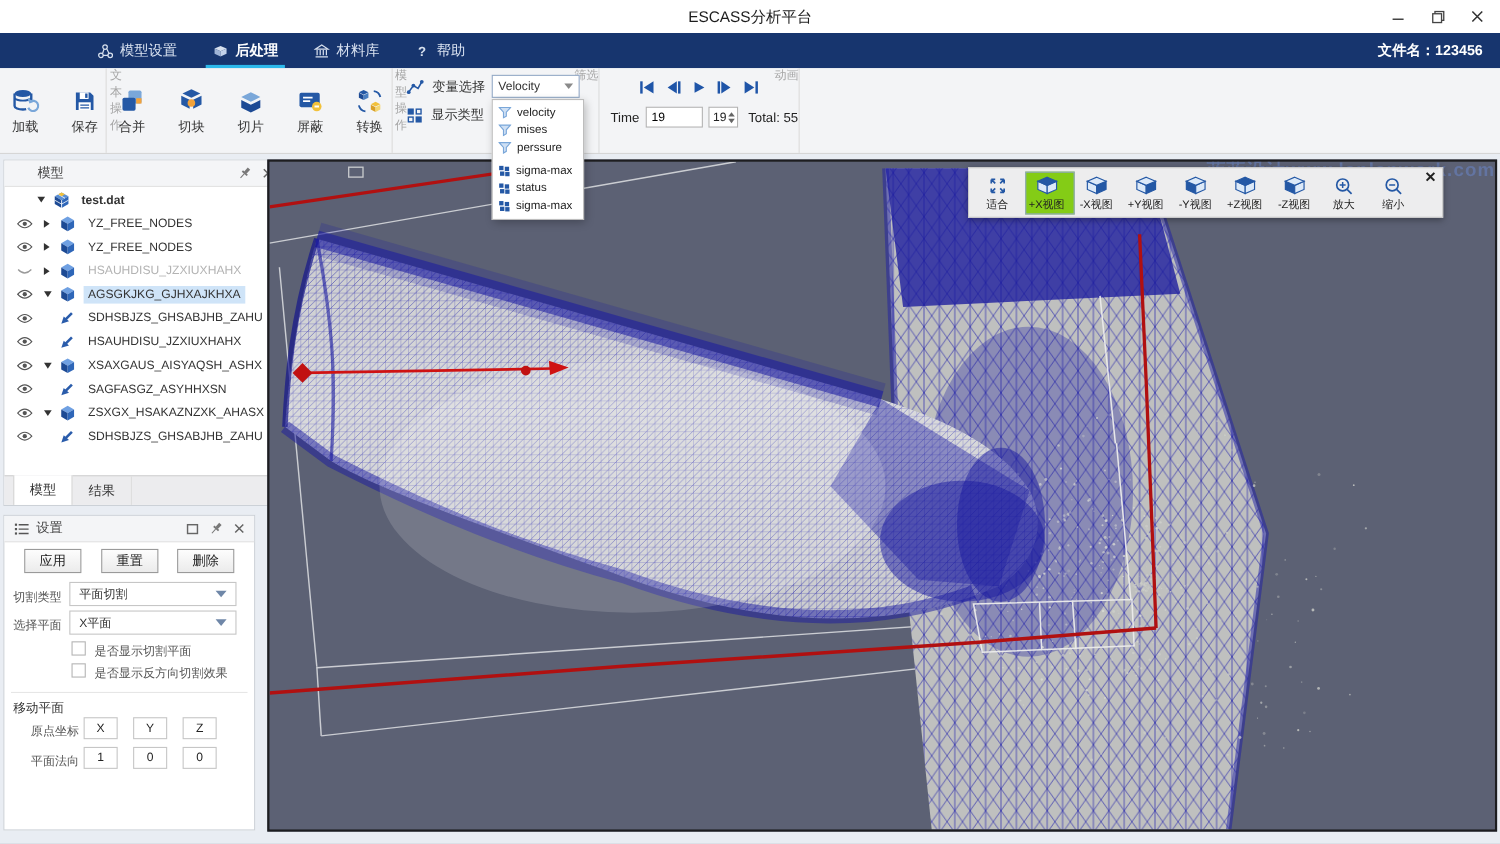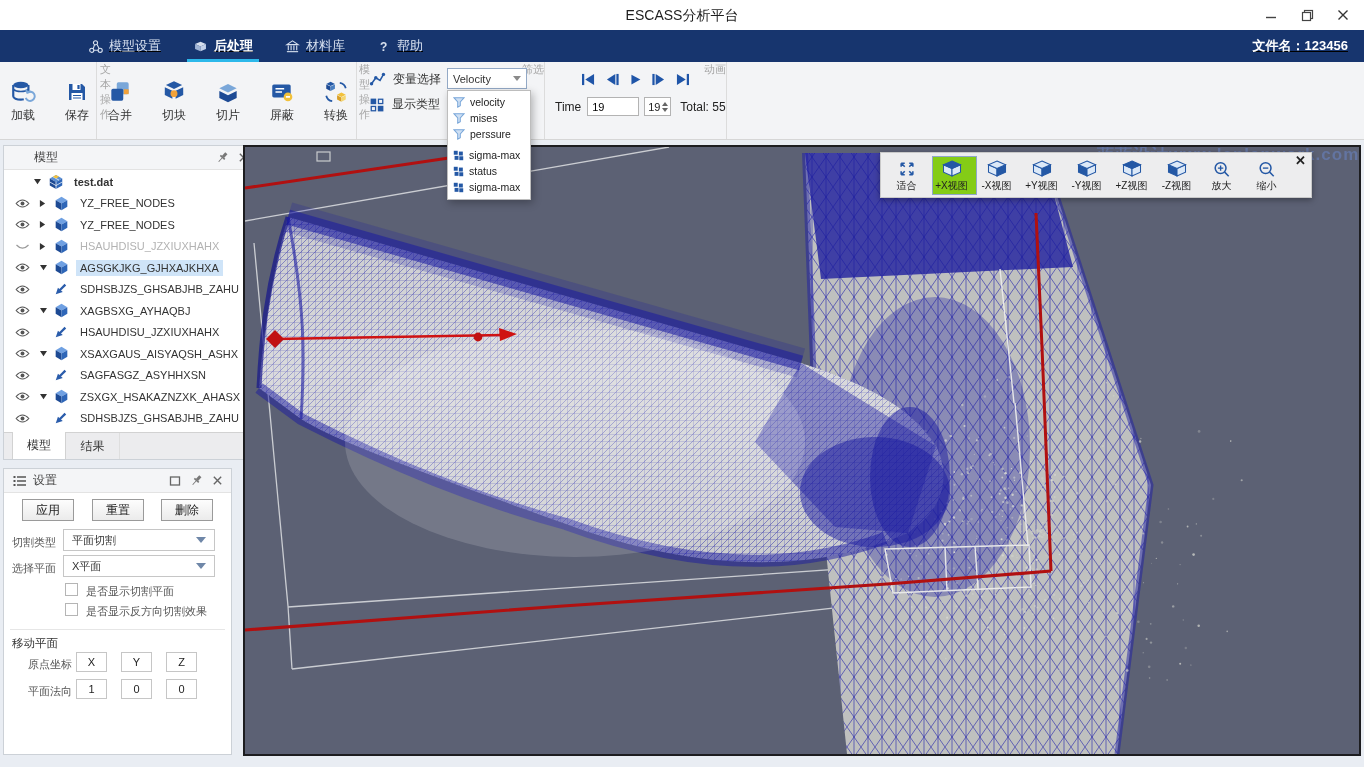--- a/index.html
+++ b/index.html
@@ -4,21 +4,21 @@
 <style>
   *{margin:0;padding:0;box-sizing:border-box;}
   html,body{width:1364px;height:767px;overflow:hidden;font-family:"Liberation Sans",sans-serif;background:#e9edf3;}
   svg{display:block;}
   
   .titlebar{position:absolute;left:0;top:0;width:1364px;height:30px;background:#ffffff;}
   .titlebar .title{line-height:30px;text-align:center;font-size:14px;color:#1d1d1d;}
   .win-controls{position:absolute;right:12px;top:0;height:30px;display:flex;gap:18px;align-items:center;}
   .win-btn{width:18px;height:18px;display:flex;align-items:center;justify-content:center;cursor:pointer;}
   
-  .menubar{position:absolute;left:0;top:30px;width:1364px;height:32px;background:#17356e;display:flex;align-items:center;text-decoration:underline;}
+  .menubar{position:absolute;left:0;top:30px;width:1364px;height:32px;background:#17356e;display:flex;align-items:center;}
   .menu-item{display:flex;align-items:center;gap:6px;color:#d7e0ef;font-size:13px;height:32px;padding:0 16px;position:relative;cursor:pointer;}
   .menu-item:first-child{margin-left:72px;}
   .menu-item.active{color:#ffffff;font-weight:bold;}
   .menu-item.active::after{content:"";position:absolute;left:10px;right:10px;bottom:0;height:3px;background:#2cb8ea;}
   .file-label{margin-left:auto;color:#ffffff;font-size:13px;font-weight:bold;padding-right:16px;}
   
   .ribbon{position:absolute;left:0;top:62px;width:1364px;height:78px;background:#f3f4f6;border-bottom:1px solid #d6d6d6;display:flex;}
   .rgroup{border-right:1px solid #dcdcdc;display:flex;flex-direction:row;position:relative;}
   .rg-body{flex:1;display:flex;align-items:center;justify-content:center;gap:8px;}
   .rg-caption{height:17px;line-height:15px;text-align:center;font-size:11px;color:#a6a6a6;}
@@ -535,41 +535,20 @@
           </svg>
         </span>
         <span class="caret"></span>
         <span class="nicon">
           <svg width="14" height="14" viewBox="0 0 16 16">
             <path d="M13 3 L6.5 9.5" stroke="#2a5cab" stroke-width="2.6" fill="none"></path>
             <polygon points="2,14 10,11.5 4.5,6.5" fill="#2a5cab"></polygon>
           </svg>
         </span>
         <span class="tlabel">SDHSBJZS_GHSABJHB_ZAHU</span>
-      </div>
-      <div class="trow">
-        <span class="eye">
-          <svg width="15" height="11" viewBox="0 0 20 14">
-            <path d="M1.5 7 Q10 -2.5 18.5 7 Q10 16.5 1.5 7 Z" fill="none" stroke="#555" stroke-width="1.4"></path>
-            <circle cx="10" cy="7" r="2.6" fill="#555"></circle>
-          </svg>
-        </span>
-        <span class="caret">
-          <svg width="9" height="7" viewBox="0 0 10 8">
-            <path d="M1 1 L9 1 L5 7 Z" fill="#333"></path>
-          </svg>
-        </span>
-        <span class="nicon">
-          <svg width="15" height="15" viewBox="0 0 18 18">
-            <polygon points="9,1 16,5 9,9 2,5" fill="#6fa0e2"></polygon>
-            <polygon points="2,5 9,9 9,17 2,13" fill="#1d4a94"></polygon>
-            <polygon points="9,9 16,5 16,13 9,17" fill="#2e66b8"></polygon>
-          </svg>
-        </span>
-        <span class="tlabel">XAGBSXG_AYHAQBJ</span>
       </div>
       <div class="trow">
         <span class="eye">
           <svg width="15" height="11" viewBox="0 0 20 14">
             <path d="M1.5 7 Q10 -2.5 18.5 7 Q10 16.5 1.5 7 Z" fill="none" stroke="#555" stroke-width="1.4"></path>
             <circle cx="10" cy="7" r="2.6" fill="#555"></circle>
           </svg>
         </span>
         <span class="caret"></span>
         <span class="nicon">

